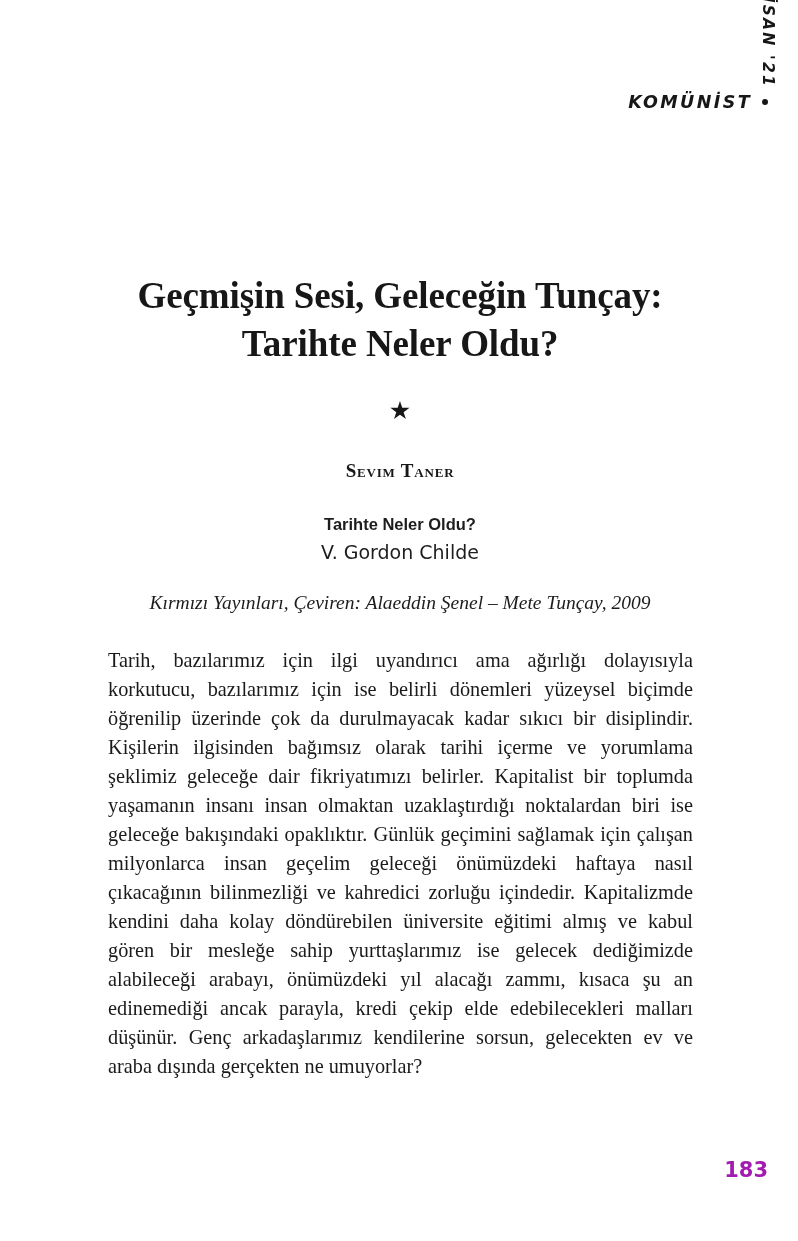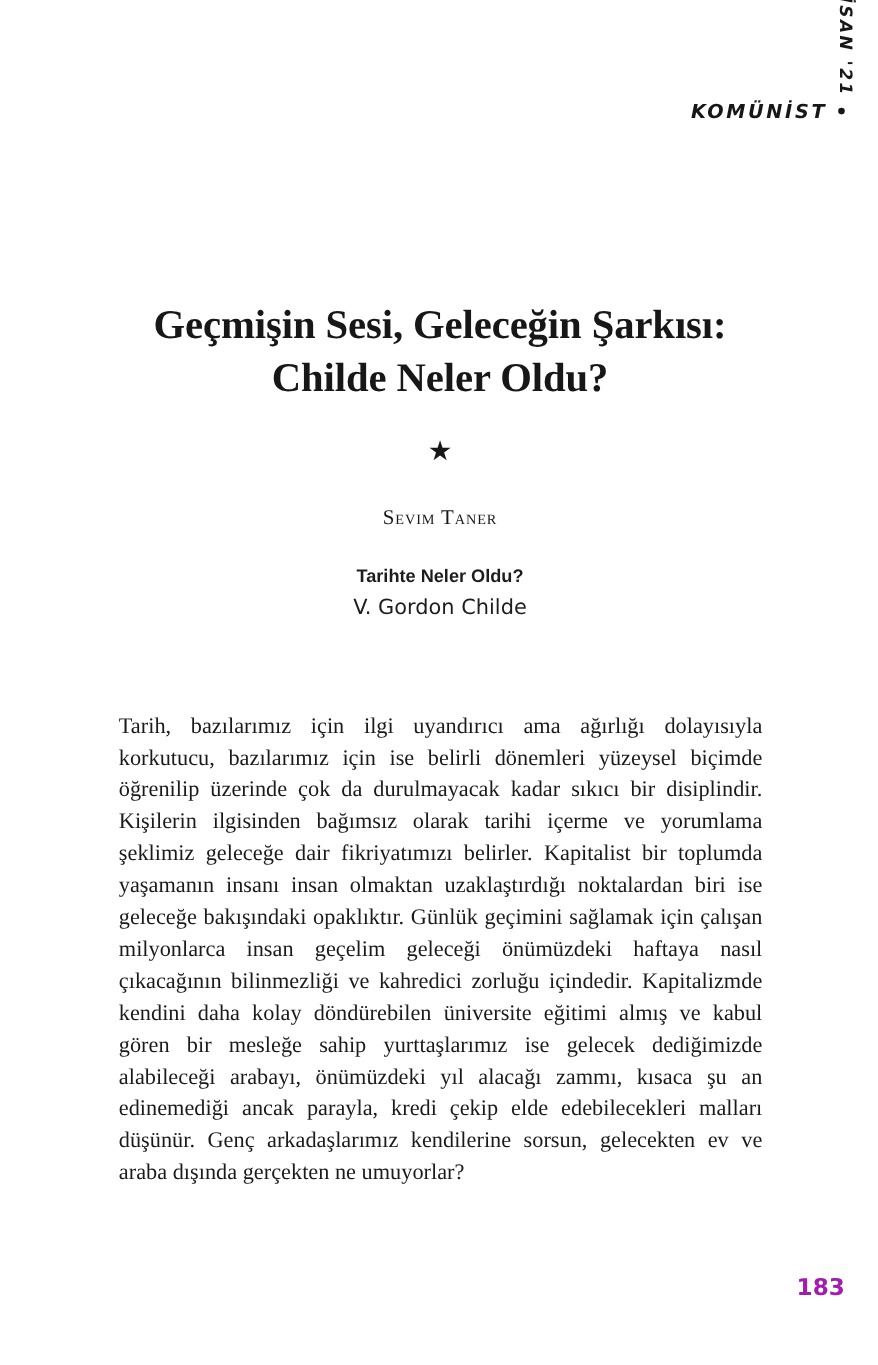--- a/index.html
+++ b/index.html
@@ -78,21 +78,21 @@
   }
   .star-rule {
     margin-top: 30px;
     font-size: 25px;
     line-height: 1;
     color: #171717;
   }
   .byline-author {
     margin-top: 37px;
     font-family: "Liberation Serif", "DejaVu Serif", serif;
-    font-weight: normal;
+    font-weight: bold;
     font-size: 19px;
     font-variant: small-caps;
     letter-spacing: 0.8px;
     color: #171717;
   }
   .book-title {
     margin-top: 30px;
     font-family: Liberation Sans, sans-serif;
     font-weight: bold;
     font-size: 16.5px;
@@ -149,25 +149,26 @@
 <body>
 
 <div class="page">
 
   <div class="runhead-masthead">
     <span>KOMÜNİST</span><span class="runhead-bullet"></span>
   </div>
   <div class="runhead-date">NİSAN '21</div>
 
   <div class="article-head">
-    <h1 class="article-title">Geçmişin Sesi, Geleceğin Şarkısı: Childe Neler Oldu?</h1>
+    <h1 class="article-title">Geçmişin Sesi, Geleceğin Tunçay: Tarihte Neler Oldu?</h1>
     <div class="star-rule">★</div>
     <div class="byline-author">Sevim Taner</div>
     <div class="book-title">Tarihte Neler Oldu?</div>
     <div class="book-author">V. Gordon Childe</div>
+    <div class="pub-line">Kırmızı Yayınları, Çeviren: Alaeddin Şenel – Mete Tunçay, 2009</div>
   </div>
 
   <div class="body-col">
     <p class="body-par">Tarih, bazılarımız için ilgi uyandırıcı ama ağırlığı dolayısıyla korkutucu, bazılarımız için ise belirli dönemleri yüzeysel biçimde öğrenilip üzerinde çok da durulmayacak kadar sıkıcı bir disiplindir. Kişilerin ilgisinden bağımsız olarak tarihi içerme ve yorumlama şeklimiz geleceğe dair fikriyatımızı belirler. Kapitalist bir toplumda yaşamanın insanı insan olmaktan uzaklaştırdığı noktalardan biri ise geleceğe bakışındaki opaklıktır. Günlük geçimini sağlamak için çalışan milyonlarca insan geçelim geleceği önümüzdeki haftaya nasıl çıkacağının bilinmezliği ve kahredici zorluğu içindedir. Kapitalizmde kendini daha kolay döndürebilen üniversite eğitimi almış ve kabul gören bir mesleğe sahip yurttaşlarımız ise gelecek dediğimizde alabileceği arabayı, önümüzdeki yıl alacağı zammı, kısaca şu an edinemediği ancak parayla, kredi çekip elde edebilecekleri malları düşünür. Genç arkadaşlarımız kendilerine sorsun, gelecekten ev ve araba dışında gerçekten ne umuyorlar?</p>
   </div>
 
   <div class="folio">183</div>
 
 </div>
 

